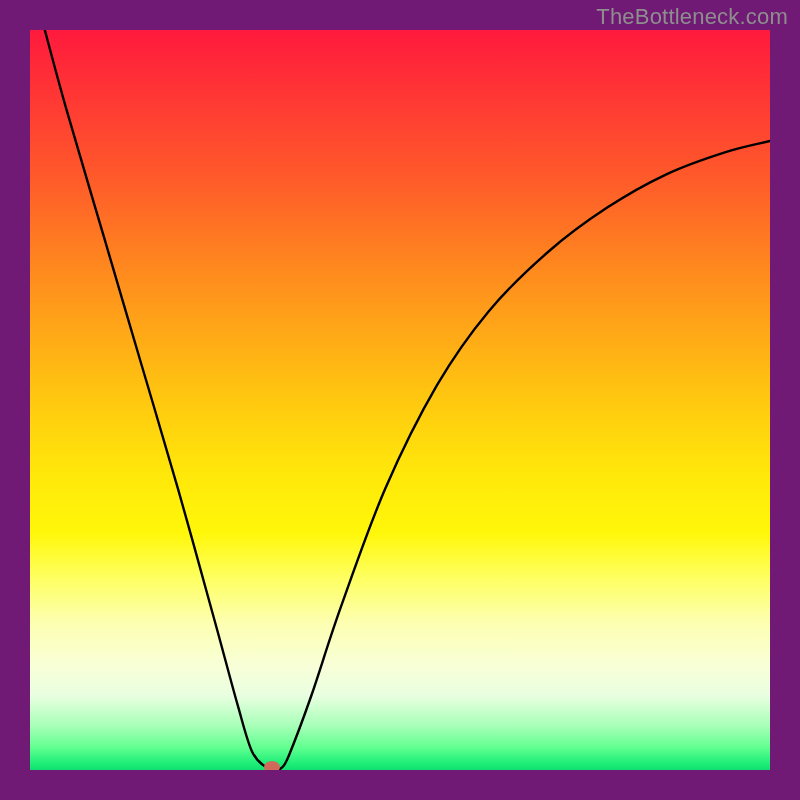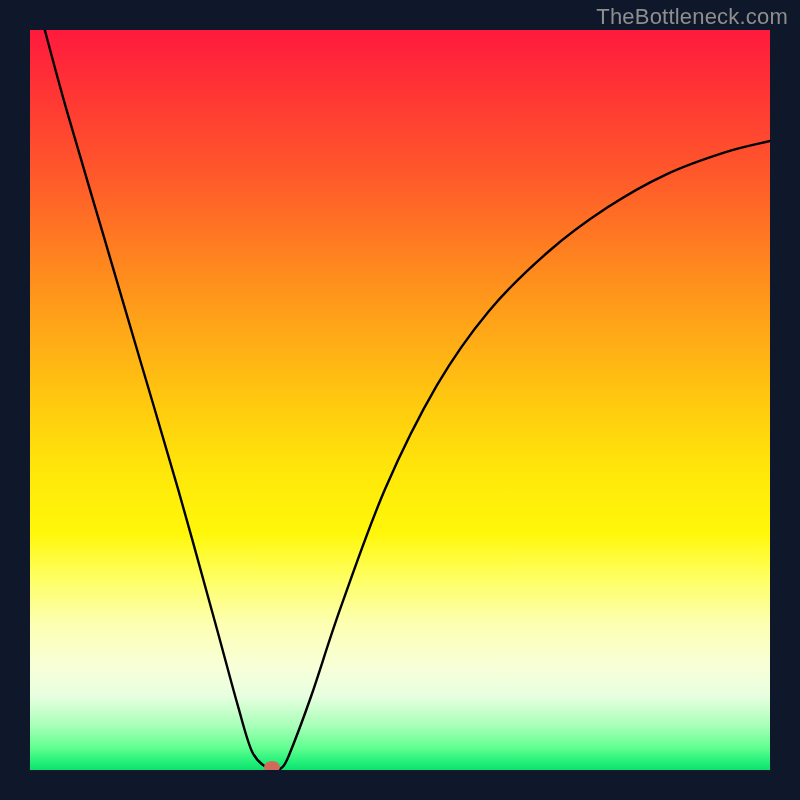--- a/index.html
+++ b/index.html
@@ -10,21 +10,21 @@
     overflow: hidden;
     background: #000;
     font-family: Arial, Helvetica, sans-serif;
   }
   .frame {
     position: absolute;
     top: 0;
     left: 0;
     width: 800px;
     height: 800px;
-    background: #0f172a;
+    background: #701a75;
   }
   .plot-area {
     position: absolute;
     top: 30px;
     left: 30px;
     width: 740px;
     height: 740px;
     overflow: hidden;
   }
   .gradient-bg {

